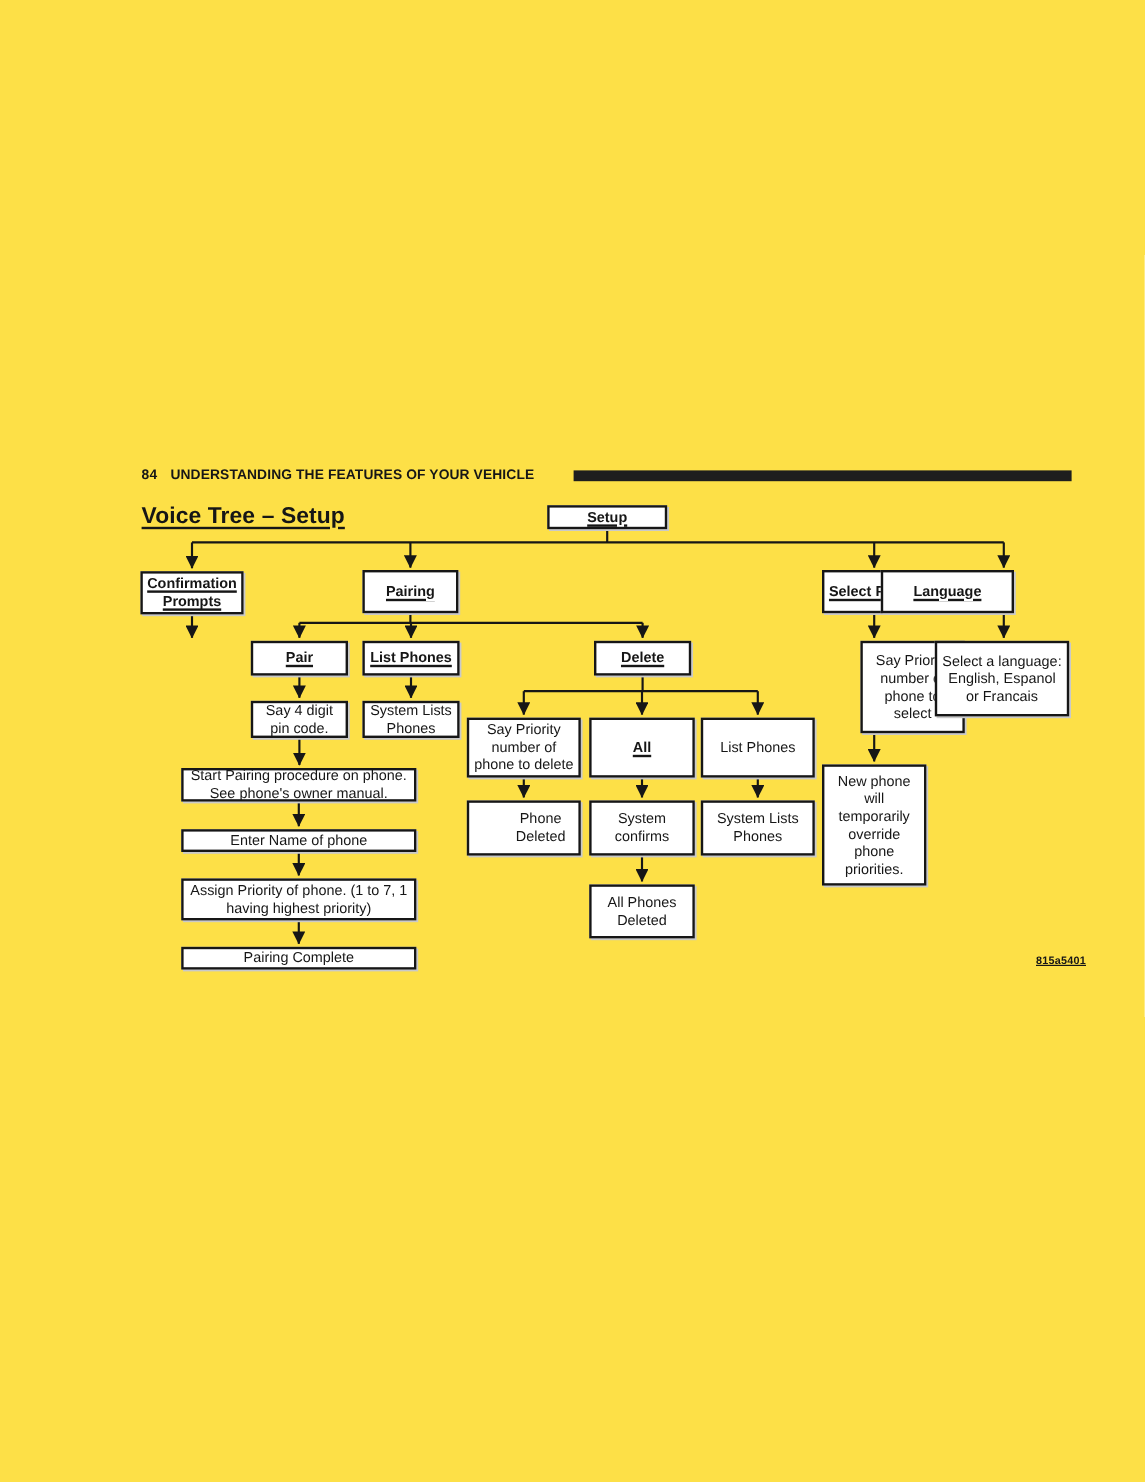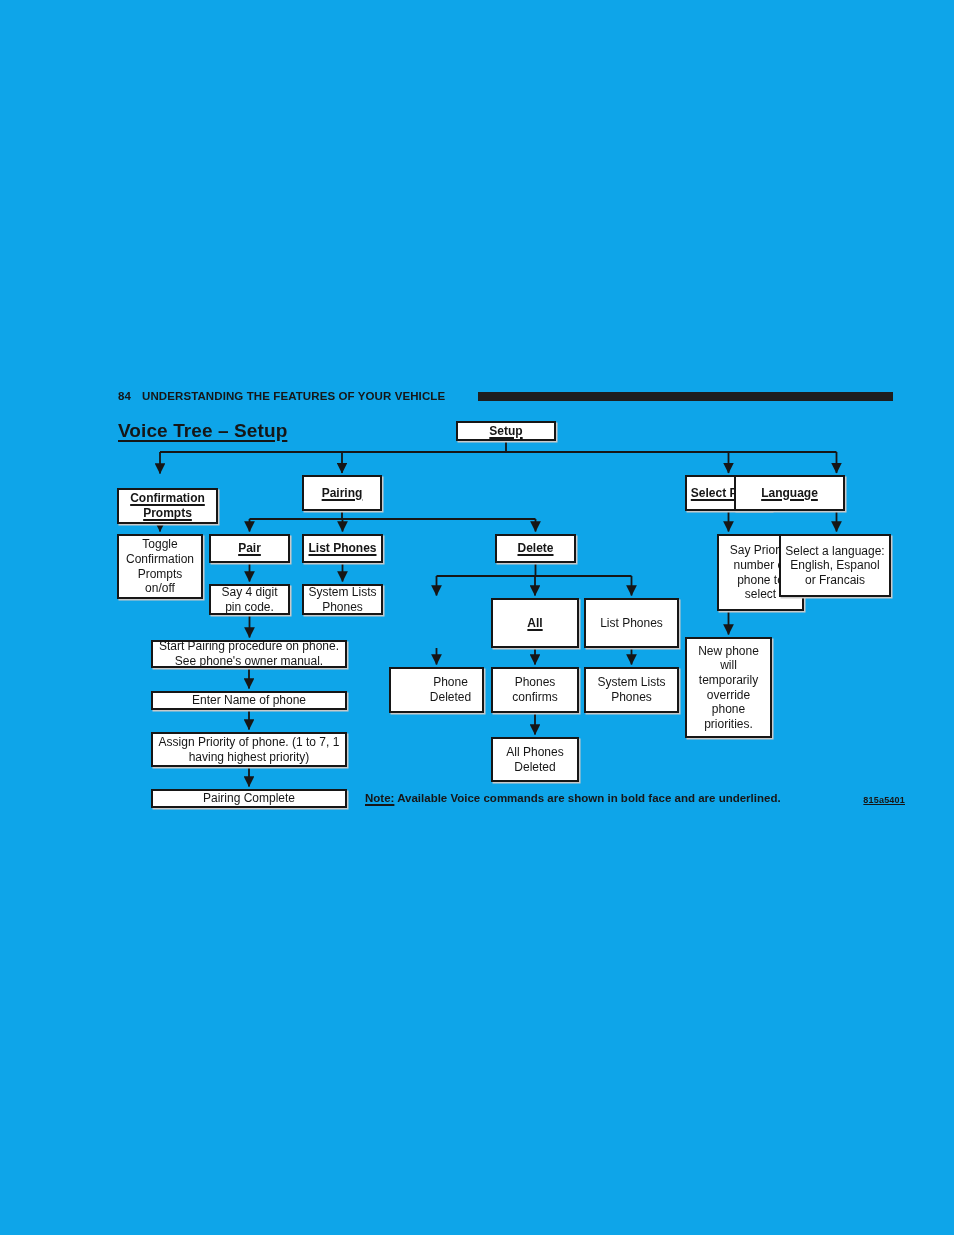--- a/index.html
+++ b/index.html
@@ -2,21 +2,21 @@
 <html><head>
 <meta charset="utf-8">
 <style>
   * { margin:0; padding:0; box-sizing:border-box; }
   html,body { background:#ffffff; }
   body {
     width:954px; height:1235px;
     font-family:"Liberation Sans","DejaVu Sans",sans-serif;
     color:#161616;
   }
-  .page { position:relative; width:954px; height:1235px; background:#0ea5e9; overflow:hidden; }
+  .page { position:relative; width:954px; height:1235px; background:#fde047; overflow:hidden; }
 
   
   .hdr { position:absolute; left:118px; top:390px; height:14px;
          font-size:11.5px; font-weight:bold; letter-spacing:0.1px; white-space:nowrap; }
   .hdr-num { display:inline-block; margin-right:11px; }
   .hdr-bar { position:absolute; left:478px; top:392px; width:415px; height:9px; background:#1e1e1e; }
 
   
   .doc-title { position:absolute; left:118px; top:420px;
                font-size:19px; font-weight:bold;
@@ -83,54 +83,50 @@
       <path d="M631.5 648 V664.5" marker-end="url(#arrow)"></path>
       <path d="M535 713 V734.5" marker-end="url(#arrow)"></path>
       <path d="M728.5 511 V531.5" marker-end="url(#arrow)"></path>
       <path d="M728.5 611 V634.5" marker-end="url(#arrow)"></path>
       <path d="M836.5 511 V531.5" marker-end="url(#arrow)"></path>
     </g>
   </svg>
 
   <div class="node cmd" style="left:456px; top:421px; width:100px; height:20px;">Setup</div>
 
-  <div class="node cmd" style="left:117px; top:476px; width:101px; height:36px;margin-top:12px;">Confirmation Prompts</div>
+  <div class="node cmd" style="left:117px; top:476px; width:86px; height:36px;">Confirmation Prompts</div>
   <div class="node cmd" style="left:302px; top:475px; width:80px; height:36px;">Pairing</div>
   <div class="node cmd" style="left:685px; top:475px; width:87px; height:36px;">Select Phone</div>
   <div class="node cmd" style="left:734px; top:475px; width:111px; height:36px;">Language</div>
 
-  <div class="node" style="left:117px; top:534px; width:86px; height:65px;">Toggle Confirmation Prompts on/off</div>
   <div class="node cmd" style="left:209px; top:534px; width:81px; height:29px;">Pair</div>
   <div class="node cmd" style="left:302px; top:534px; width:81px; height:29px;">List Phones</div>
   <div class="node cmd" style="left:495px; top:534px; width:81px; height:29px;">Delete</div>
   <div class="node" style="left:685px; top:534px; width:87px; height:77px; padding:2px 10px;margin-left:32px;">Say Priority number of phone to select</div>
   <div class="node" style="left:779px; top:534px; width:112px; height:63px;">Select a language: English, Espanol or Francais</div>
 
   <div class="node" style="left:209px; top:584px; width:81px; height:31px;">Say 4 digit pin code.</div>
   <div class="node" style="left:302px; top:584px; width:81px; height:31px;">System Lists Phones</div>
 
+  <div class="node" style="left:389px; top:598px; width:95px; height:50px;">Say Priority number of phone to delete</div>
   <div class="node cmd" style="left:491px; top:598px; width:88px; height:50px;">All</div>
   <div class="node" style="left:584px; top:598px; width:95px; height:50px;">List Phones</div>
 
   <div class="node" style="left:685px; top:637px; width:87px; height:101px; padding:2px 10px;">New phone will temporarily override phone priorities.</div>
 
   <div class="node" style="left:151px; top:640px; width:196px; height:28px;">Start Pairing procedure on phone. See phone's owner manual.</div>
 
   <div class="node" style="left:389px; top:667px; width:95px; height:46px;padding-left:31px;">Phone Deleted</div>
-  <div class="node" style="left:491px; top:667px; width:88px; height:46px; padding:2px 12px;">Phones confirms</div>
+  <div class="node" style="left:491px; top:667px; width:88px; height:46px; padding:2px 12px;">System confirms</div>
   <div class="node" style="left:584px; top:667px; width:95px; height:46px;">System Lists Phones</div>
 
   <div class="node" style="left:151px; top:691px; width:196px; height:19px;">Enter Name of phone</div>
 
   <div class="node" style="left:151px; top:732px; width:196px; height:35px;">Assign Priority of phone. (1 to 7, 1 having highest priority)</div>
 
   <div class="node" style="left:491px; top:737px; width:88px; height:45px;">All Phones Deleted</div>
 
   <div class="node" style="left:151px; top:789px; width:196px; height:19px;">Pairing Complete</div>
 
-  <div class="note">
-    <span class="note-label">Note:</span>
-    <span>Available Voice commands are shown in bold face and are underlined.</span>
-  </div>
 
   <div class="figcode">815a5401</div>
 
 </div>
 
 </body></html>

